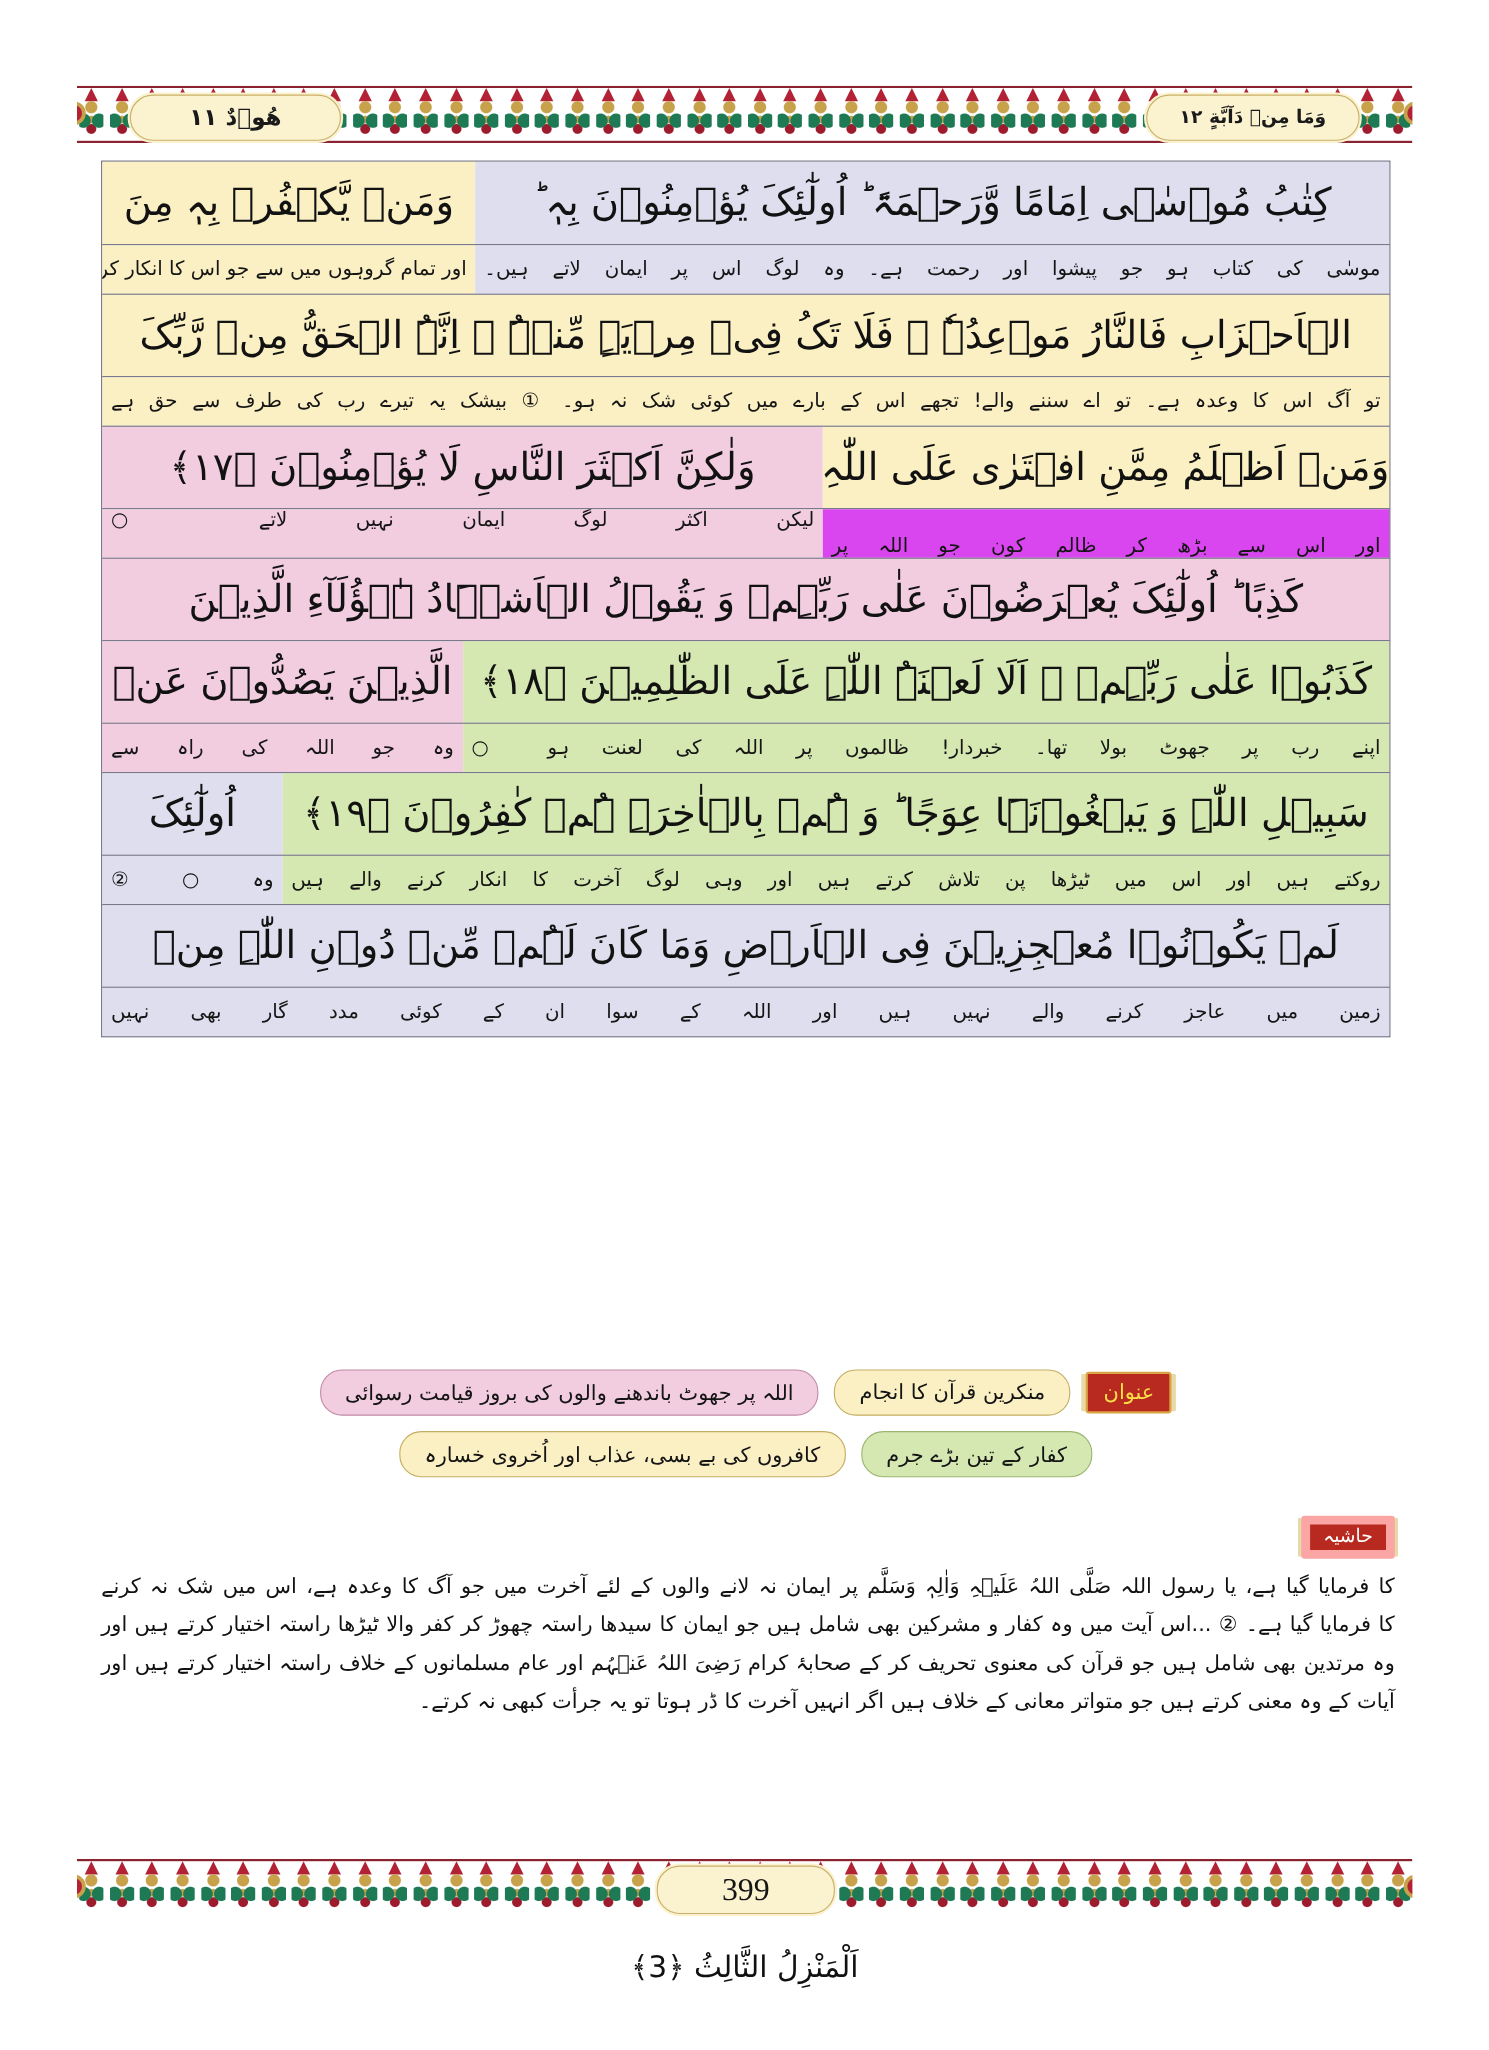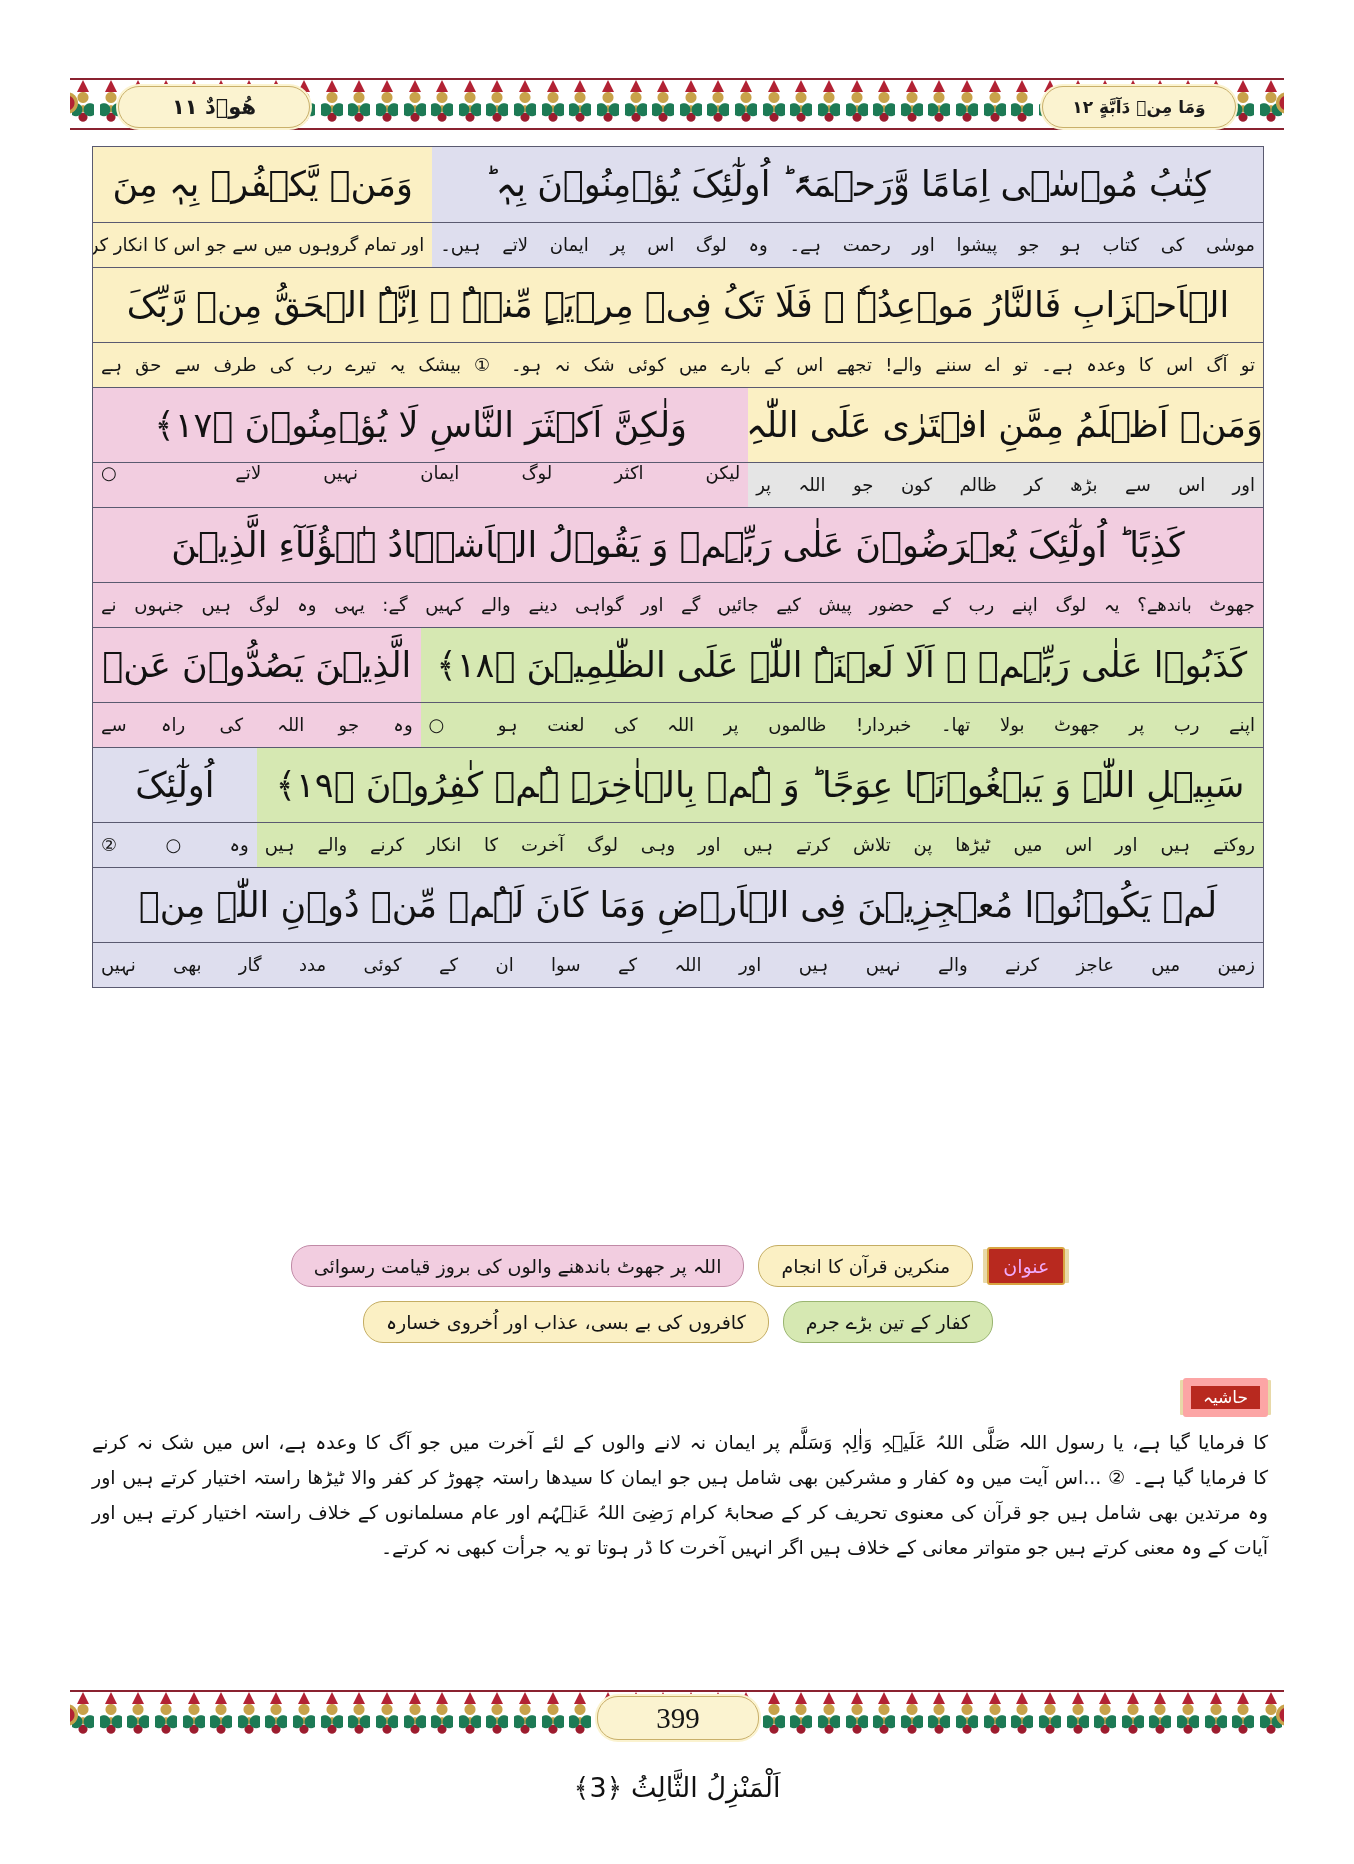--- a/index.html
+++ b/index.html
@@ -104,21 +104,21 @@
   .pill{
     border-radius:20px;padding:6px 22px;border:1.5px solid #8a7a4a;
     font-size:19px;color:#141414;direction:rtl;white-space:nowrap;
     font-family:"DejaVu Sans","Liberation Sans",sans-serif;
     display:flex;align-items:center;justify-content:center;height:28px;
   }
   .pill.yellow{background:#fbf0c4;border-color:#c4ad63;}
   .pill.pink{background:#f2cde0;border-color:#c08aa6;}
   .pill.green{background:#d6e8b2;border-color:#9ab571;}
   .badge-unwan{
-    background:#b8291f;color:#f0abfc;font-size:19px;padding:4px 14px;
+    background:#b8291f;color:#fde047;font-size:19px;padding:4px 14px;
     border:2px solid #d9a441;border-radius:3px;direction:rtl;
     box-shadow:-6px 0 0 -2px #e8d9a8, 6px 0 0 -2px #e8d9a8;
     font-family:"DejaVu Sans","Liberation Sans",sans-serif;
     display:flex;align-items:center;height:26px;white-space:nowrap;
   }
 
   
   .footnotes{
     position:absolute;left:92px;top:1378px;width:1176px;direction:rtl;
   }
@@ -240,32 +240,27 @@
           <div class="ar-text">وَلٰکِنَّ اَکۡثَرَ النَّاسِ لَا یُؤۡمِنُوۡنَ ﴿۱۷﴾</div>
         </div>
         <div class="seg" style="width: 44%; background: rgb(251, 240, 196); display: flex; align-items: center; height: 100%;">
           <div class="ar-text">وَمَنۡ اَظۡلَمُ مِمَّنِ افۡتَرٰی عَلَی اللّٰہِ</div>
         </div>
       </div>
       <div class="row ur-row">
         <div class="seg" style="width: 56%; background: rgb(242, 205, 224); display: flex; align-items: flex-start; height: 100%;">
           <div class="ur-text">لیکن اکثر لوگ ایمان نہیں لاتے ○</div>
         </div>
-        <div class="seg" style="width: 44%; background: #e5e5e5; display: flex; align-items: center; height: 100%;">
+        <div class="seg" style="width: 44%; background: #d946ef; display: flex; align-items: flex-end; height: 100%;">
           <div class="ur-text">اور اس سے بڑھ کر ظالم کون جو اللہ پر</div>
         </div>
       </div>
       <div class="row ar-row">
         <div class="seg" style="width: 100%; background: rgb(242, 205, 224); display: flex; align-items: center; height: 100%;">
           <div class="ar-text">کَذِبًا ؕ اُولٰٓئِکَ یُعۡرَضُوۡنَ عَلٰی رَبِّہِمۡ وَ یَقُوۡلُ الۡاَشۡہَادُ ہٰۤؤُلَآءِ الَّذِیۡنَ</div>
-        </div>
-      </div>
-      <div class="row ur-row">
-        <div class="seg" style="width: 100%; background: rgb(242, 205, 224); display: flex; align-items: center; height: 100%;">
-          <div class="ur-text">جھوٹ باندھے؟ یہ لوگ اپنے رب کے حضور پیش کیے جائیں گے اور گواہی دینے والے کہیں گے: یہی وہ لوگ ہیں جنہوں نے</div>
         </div>
       </div>
       <div class="row ar-row">
         <div class="seg" style="width: 28%; background: rgb(242, 205, 224); display: flex; align-items: center; height: 100%;">
           <div class="ar-text">الَّذِیۡنَ یَصُدُّوۡنَ عَنۡ</div>
         </div>
         <div class="seg" style="width: 72%; background: rgb(214, 232, 178); display: flex; align-items: center; height: 100%;">
           <div class="ar-text">کَذَبُوۡا عَلٰی رَبِّہِمۡ ۚ اَلَا لَعۡنَۃُ اللّٰہِ عَلَی الظّٰلِمِیۡنَ ﴿۱۸﴾</div>
         </div>
       </div>

